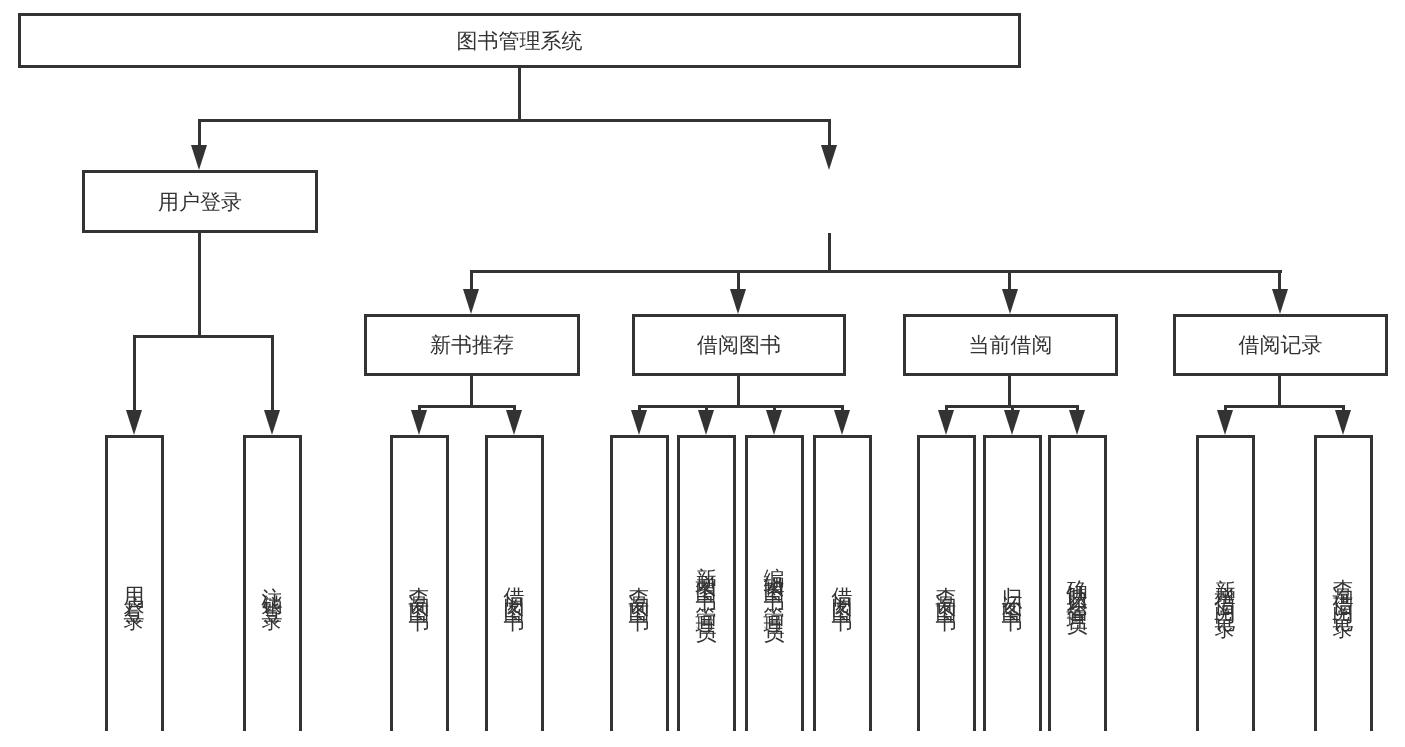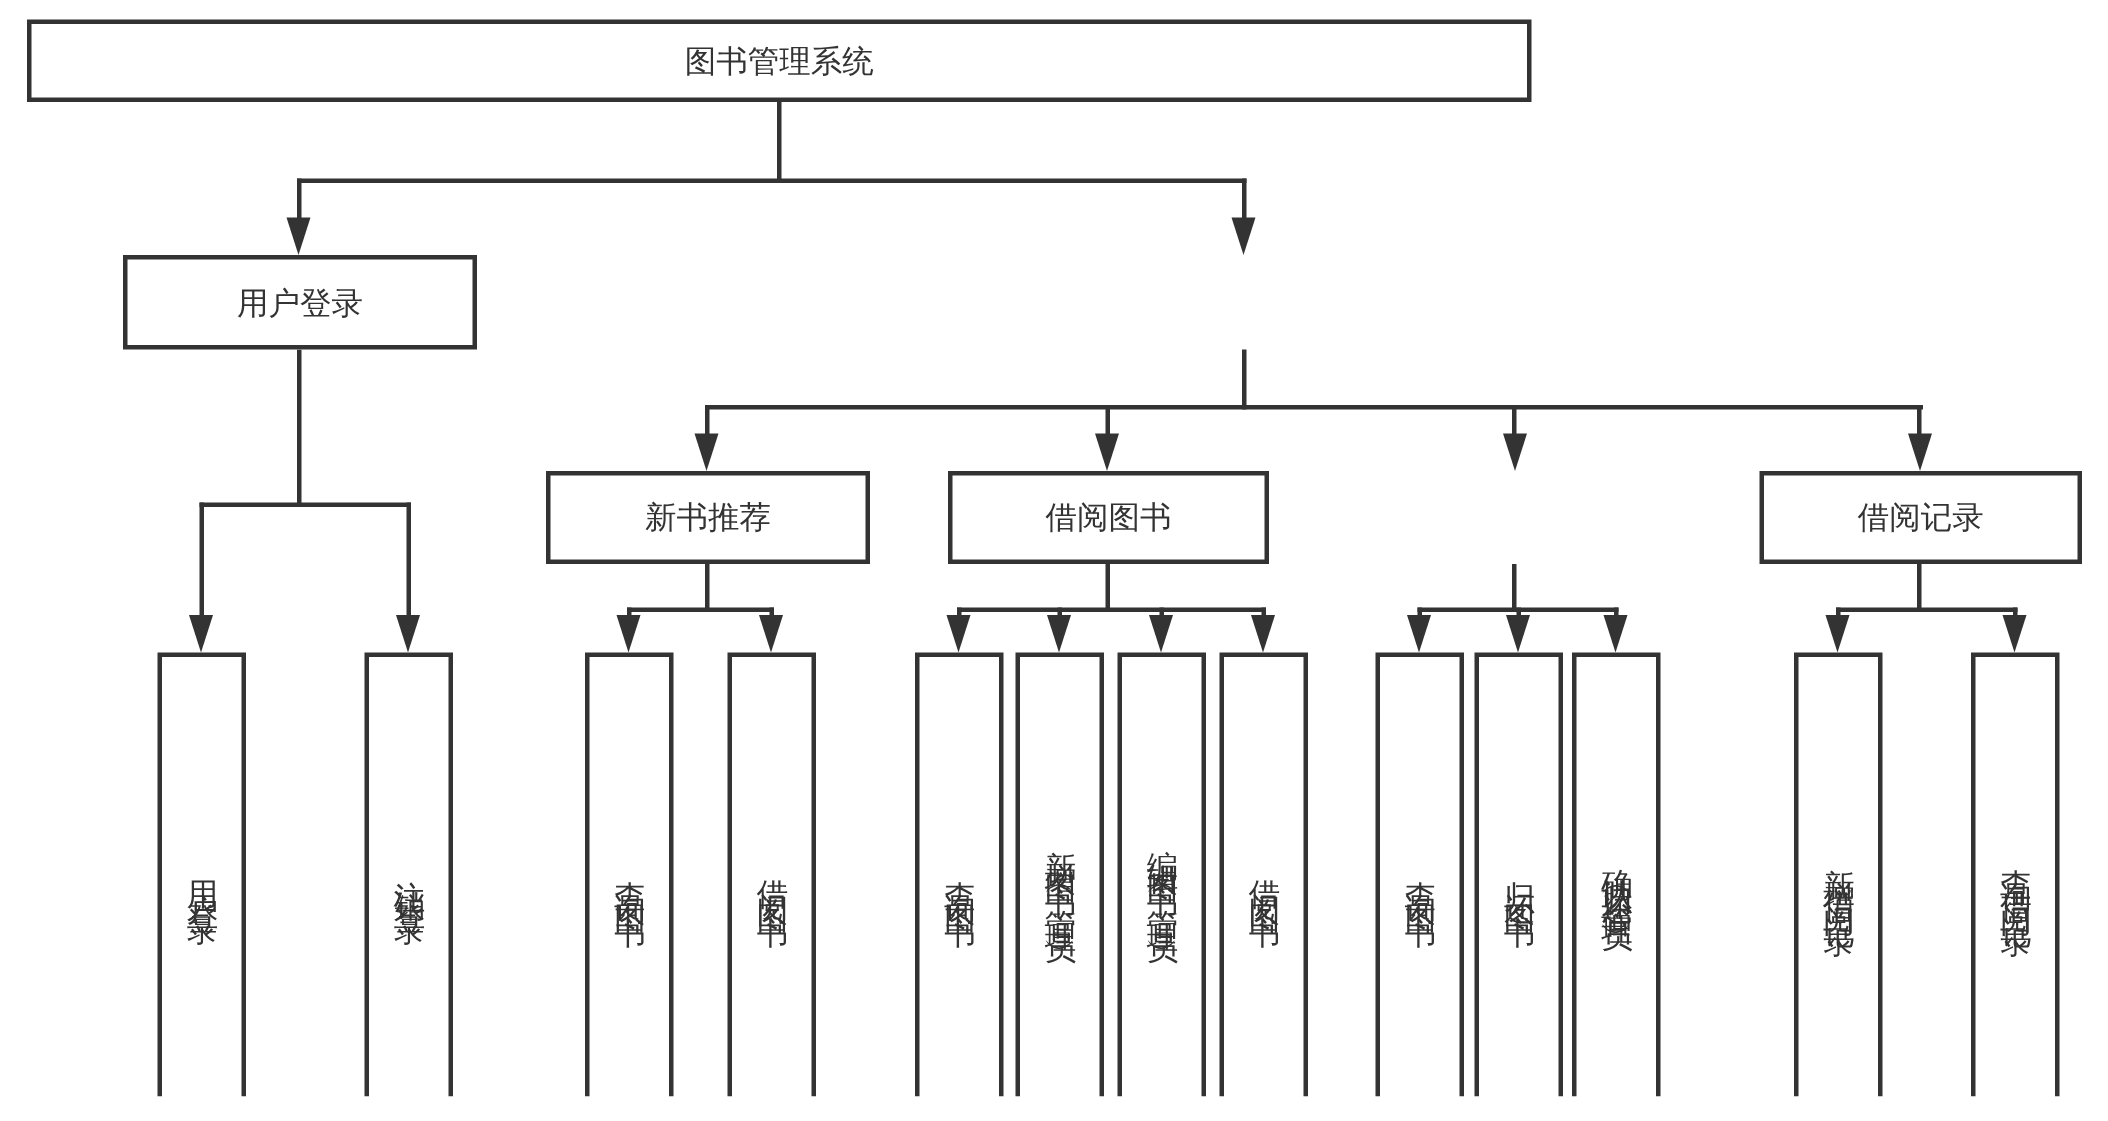--- a/index.html
+++ b/index.html
@@ -123,20 +123,23 @@
   <div class="node" style="left:82px;top:170px;width:236px;height:63px">
     <span class="hlabel">用户登录</span>
   </div>
 
   <div class="node" style="left:364px;top:314px;width:216px;height:62px">
     <span class="hlabel">新书推荐</span>
   </div>
   <div class="node" style="left:632px;top:314px;width:214px;height:62px">
     <span class="hlabel">借阅图书</span>
   </div>
+  <div class="node" style="left:903px;top:314px;width:215px;height:62px">
+    <span class="hlabel">当前借阅</span>
+  </div>
   <div class="node" style="left:1173px;top:314px;width:215px;height:62px">
     <span class="hlabel">借阅记录</span>
   </div>
 
   <div class="node" style="left:105px;top:435px;width:59px;height:301px">
     <span class="vtext">用户登录</span>
   </div>
   <div class="node" style="left:243px;top:435px;width:59px;height:301px">
     <span class="vtext">注销登录</span>
   </div>

